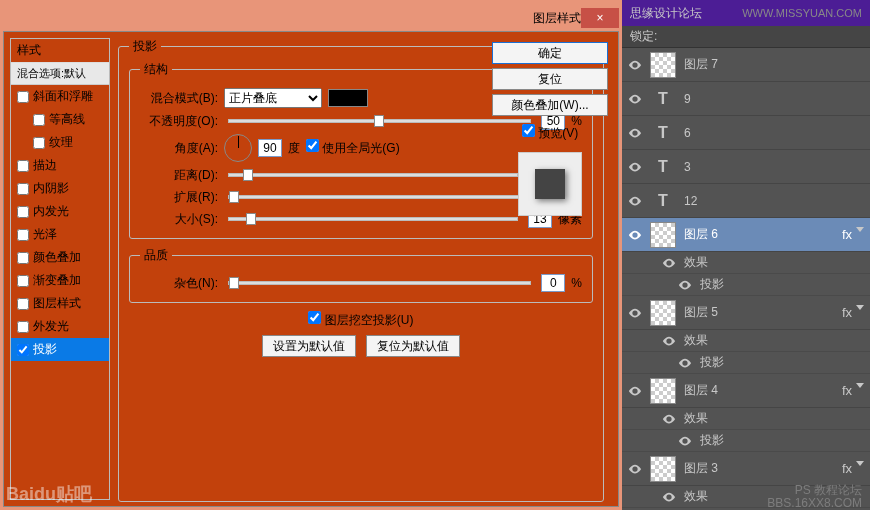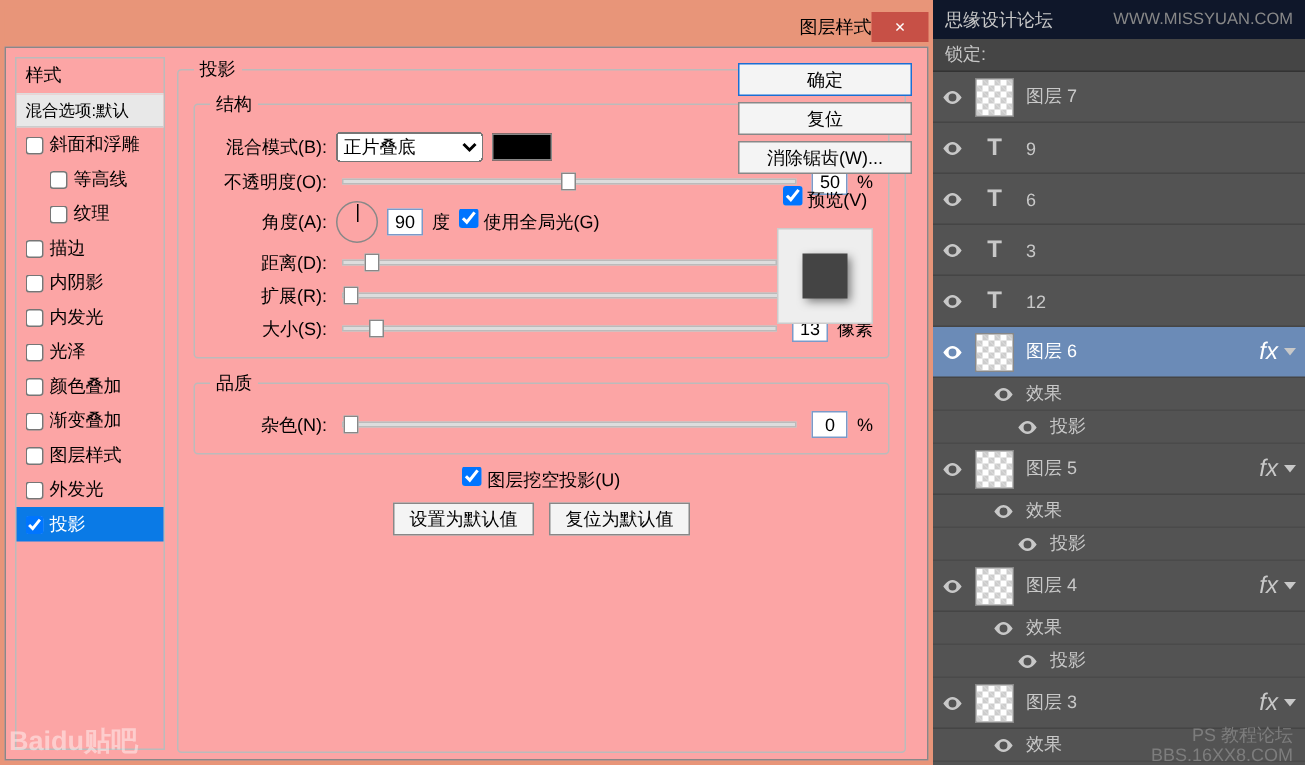--- a/index.html
+++ b/index.html
@@ -1,21 +1,21 @@
 <!DOCTYPE html>
 <html><head>
 <meta charset="utf-8">
 <style>
 * { box-sizing: border-box; margin: 0; padding: 0; font-family: "Microsoft YaHei", sans-serif; font-size: 12px; }
 body { background: #535353; width: 870px; height: 510px; display: flex; }
 .dialog-wrap { width: 622px; height: 510px; background: #e89579; padding: 5px 3px 3px 3px; position: relative; }
 .titlebar { height: 26px; background: #e89579; display: flex; align-items: center; }
 .titlebar-title { flex: 1; text-align: right; color: #000; }
 .close-btn { width: 38px; height: 20px; background: #c75046; display: flex; align-items: center; justify-content: center; color: #fff; }
-.dialog { background: #fca5a5; height: calc(100% - 26px); border: 1px solid #888; display: flex; padding: 6px; position: relative; }
+.dialog { background: #c2410c; height: calc(100% - 26px); border: 1px solid #888; display: flex; padding: 6px; position: relative; }
 .sidebar { width: 100px; border: 1px solid #bbb; }
 .sidebar-header { padding: 3px 6px; border-bottom: 1px solid #ddd; }
 .sidebar-sub { padding: 3px 6px; background: #e8e8e8; border-bottom: 1px solid #ccc; font-size: 11px; }
 .sidebar-item { padding: 3px 6px; display: flex; align-items: center; gap: 4px; }
 .sidebar-item.indent { padding-left: 22px; }
 .sidebar-item.active { background: #0a7ae6; color: #fff; }
 .sidebar-item input[type=checkbox] { width: 12px; height: 12px; }
 .center { flex: 1; padding: 0 8px; }
 fieldset { border: 1px solid #bbb; border-radius: 3px; margin-bottom: 8px; padding: 6px 10px; }
 fieldset legend { padding: 0 4px; }
@@ -31,30 +31,30 @@
 .angle-dial::after { content: ""; position: absolute; width: 1px; height: 12px; background: #000; left: 50%; top: 1px; }
 .contour-swatch { width: 32px; height: 28px; border: 1px solid #888; background: linear-gradient(135deg, #fff 0 40%, #888 40% 100%); }
 .btncol { width: 116px; display: flex; flex-direction: column; gap: 4px; position: absolute; right: 10px; top: 10px; }
 .btn { height: 22px; border: 1px solid #888; background: #f4f4f4; display: flex; align-items: center; justify-content: center; }
 .btn.primary { border: 1px solid #1a6fd4; }
 .preview-box { width: 64px; height: 64px; border: 1px solid #ccc; background: #eee; align-self: center; display: flex; align-items: center; justify-content: center; margin-top: 6px; }
 .preview-inner { width: 30px; height: 30px; background: #444; box-shadow: 2px 2px 6px rgba(0,0,0,.5); }
 .bottom-btns { display: flex; gap: 10px; justify-content: center; margin-top: 6px; }
 
 .panel { flex: 1; background: #535353; color: #c8c8c8; }
-.panel-header { height: 26px; background: #0f172a; display: flex; align-items: center; padding: 0 8px; justify-content: space-between; }
+.panel-header { height: 26px; background: #4c1d95; display: flex; align-items: center; padding: 0 8px; justify-content: space-between; }
 .panel-sub { height: 22px; background: #454545; display: flex; align-items: center; padding: 0 8px; font-size: 11px; border-bottom: 1px solid #333; }
 .layer { display: flex; align-items: center; height: 34px; padding: 0 6px; border-bottom: 1px solid #454545; gap: 8px; }
 .layer.active { background: #6b8bb7; color: #fff; }
 .eye { width: 14px; height: 14px; display: flex; align-items: center; justify-content: center; }
 .eye svg { fill: #c8c8c8; }
 .layer.active .eye svg { fill: #fff; }
 .thumb-t { width: 26px; height: 26px; display: flex; align-items: center; justify-content: center; font-weight: bold; color: #c8c8c8; font-size: 16px; }
 .thumb-img { width: 26px; height: 26px; background: #fff; background-image: linear-gradient(45deg,#ccc 25%,transparent 25%,transparent 75%,#ccc 75%),linear-gradient(45deg,#ccc 25%,transparent 25%,transparent 75%,#ccc 75%); background-size: 8px 8px; background-position: 0 0, 4px 4px; border: 1px solid #888; }
-.layer .fx { margin-left: auto; font-style: italic; font-size: 16px; display: flex; align-items: center; gap: 4px; }
+.layer .fx { margin-left: auto; font-size: 13px; display: flex; align-items: flex-start; gap: 4px; }
 .effect-row { display: flex; align-items: center; height: 22px; padding-left: 40px; gap: 8px; border-bottom: 1px solid #4a4a4a; font-size: 11px; }
 .effect-row.sub { padding-left: 56px; }
 .watermark { position: absolute; left: 6px; bottom: 4px; color: rgba(255,255,255,.45); font-size: 18px; font-weight: bold; pointer-events: none; }
 .watermark2 { position: absolute; right: 8px; bottom: 0; color: #7d7d7d; font-size: 11px; text-align: right; line-height: 13px; }
 .tri { width: 0; height: 0; border-left: 4px solid transparent; border-right: 4px solid transparent; border-top: 5px solid #c8c8c8; }
 </style>
 </head>
 <body>
 
 <div class="dialog-wrap">
@@ -185,21 +185,21 @@
         <div class="bottom-btns">
           <div class="btn" style="padding:0 10px">设置为默认值</div>
           <div class="btn" style="padding:0 10px">复位为默认值</div>
         </div>
       </fieldset>
     </div>
 
     <div class="btncol">
       <div class="btn primary">确定</div>
       <div class="btn">复位</div>
-      <div class="btn">消除锯齿(W)...</div>
+      <div class="btn">颜色叠加(W)...</div>
       <label style="text-align:center;margin-top:4px"><input type="checkbox" checked="" style=""> <span>预览(V)</span></label>
       <div class="preview-box">
           <div class="preview-inner"></div>
         </div>
     </div>
   </div>
   <div class="watermark">Baidu贴吧</div>
 </div>
 
 <div class="panel">

